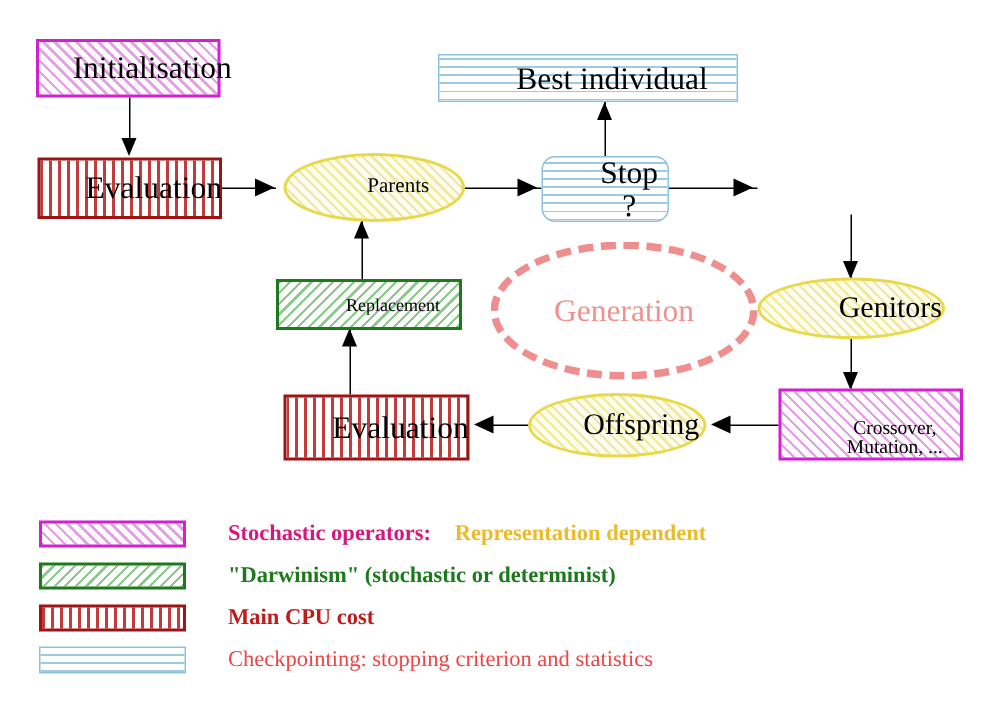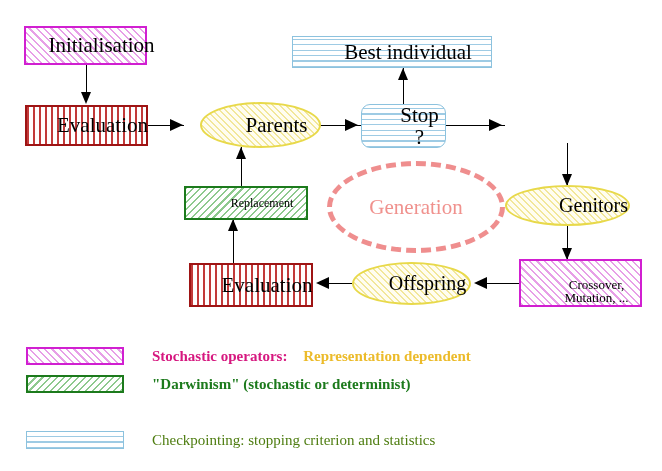--- a/index.html
+++ b/index.html
@@ -174,21 +174,21 @@
   <div class="arrow arrow-up" style="left:236px; top:147px;"></div>
 
   <div class="node fill-magenta" style="left:24px; top:26px; width:123px; height:39px; font-size:21px;">
     <span>Initialisation</span>
   </div>
 
   <div class="node fill-red" style="left:25px; top:105px; width:123px; height:41px; font-size:21px;">
     <span>Evaluation</span>
   </div>
 
-  <div class="node fill-yellow-ellipse" style="left:200px; top:102px; width:121px; height:46px; font-size:21px;">
+  <div class="node fill-yellow-ellipse" style="left:189px; top:102px; width:121px; height:46px; font-size:14px;">
     <span>Parents</span>
   </div>
 
   <div class="node fill-blue rounded" style="left:361px; top:104px; width:85px; height:44px; font-size:21px;">
     <span>Stop ?</span>
   </div>
 
   <div class="node fill-blue" style="left:292px; top:36px; width:200px; height:32px; font-size:21px;">
     <span>Best individual</span>
   </div>
@@ -223,21 +223,27 @@
     </div>
   </div>
 
   <div class="legend-row" style="left:26px; top:375px;">
     <div class="swatch fill-green"></div>
     <div class="legend-text">
       <b style="color:#1c7a1c;">"Darwinism" (stochastic or determinist)</b>
     </div>
   </div>
 
+  <div class="legend-row" style="left:26px; top:403px;">
+    <div class="swatch fill-red"></div>
+    <div class="legend-text">
+      <b style="color:#c01a1a;">Main CPU cost</b>
+    </div>
+  </div>
 
   <div class="legend-row" style="left:26px; top:431px;">
     <div class="swatch fill-blue"></div>
     <div class="legend-text">
-      <span style="color:#4d7c0f;">Checkpointing: stopping criterion and statistics</span>
+      <span style="color:#ef4444;">Checkpointing: stopping criterion and statistics</span>
     </div>
   </div>
 
 </div>
 
 </body></html>

